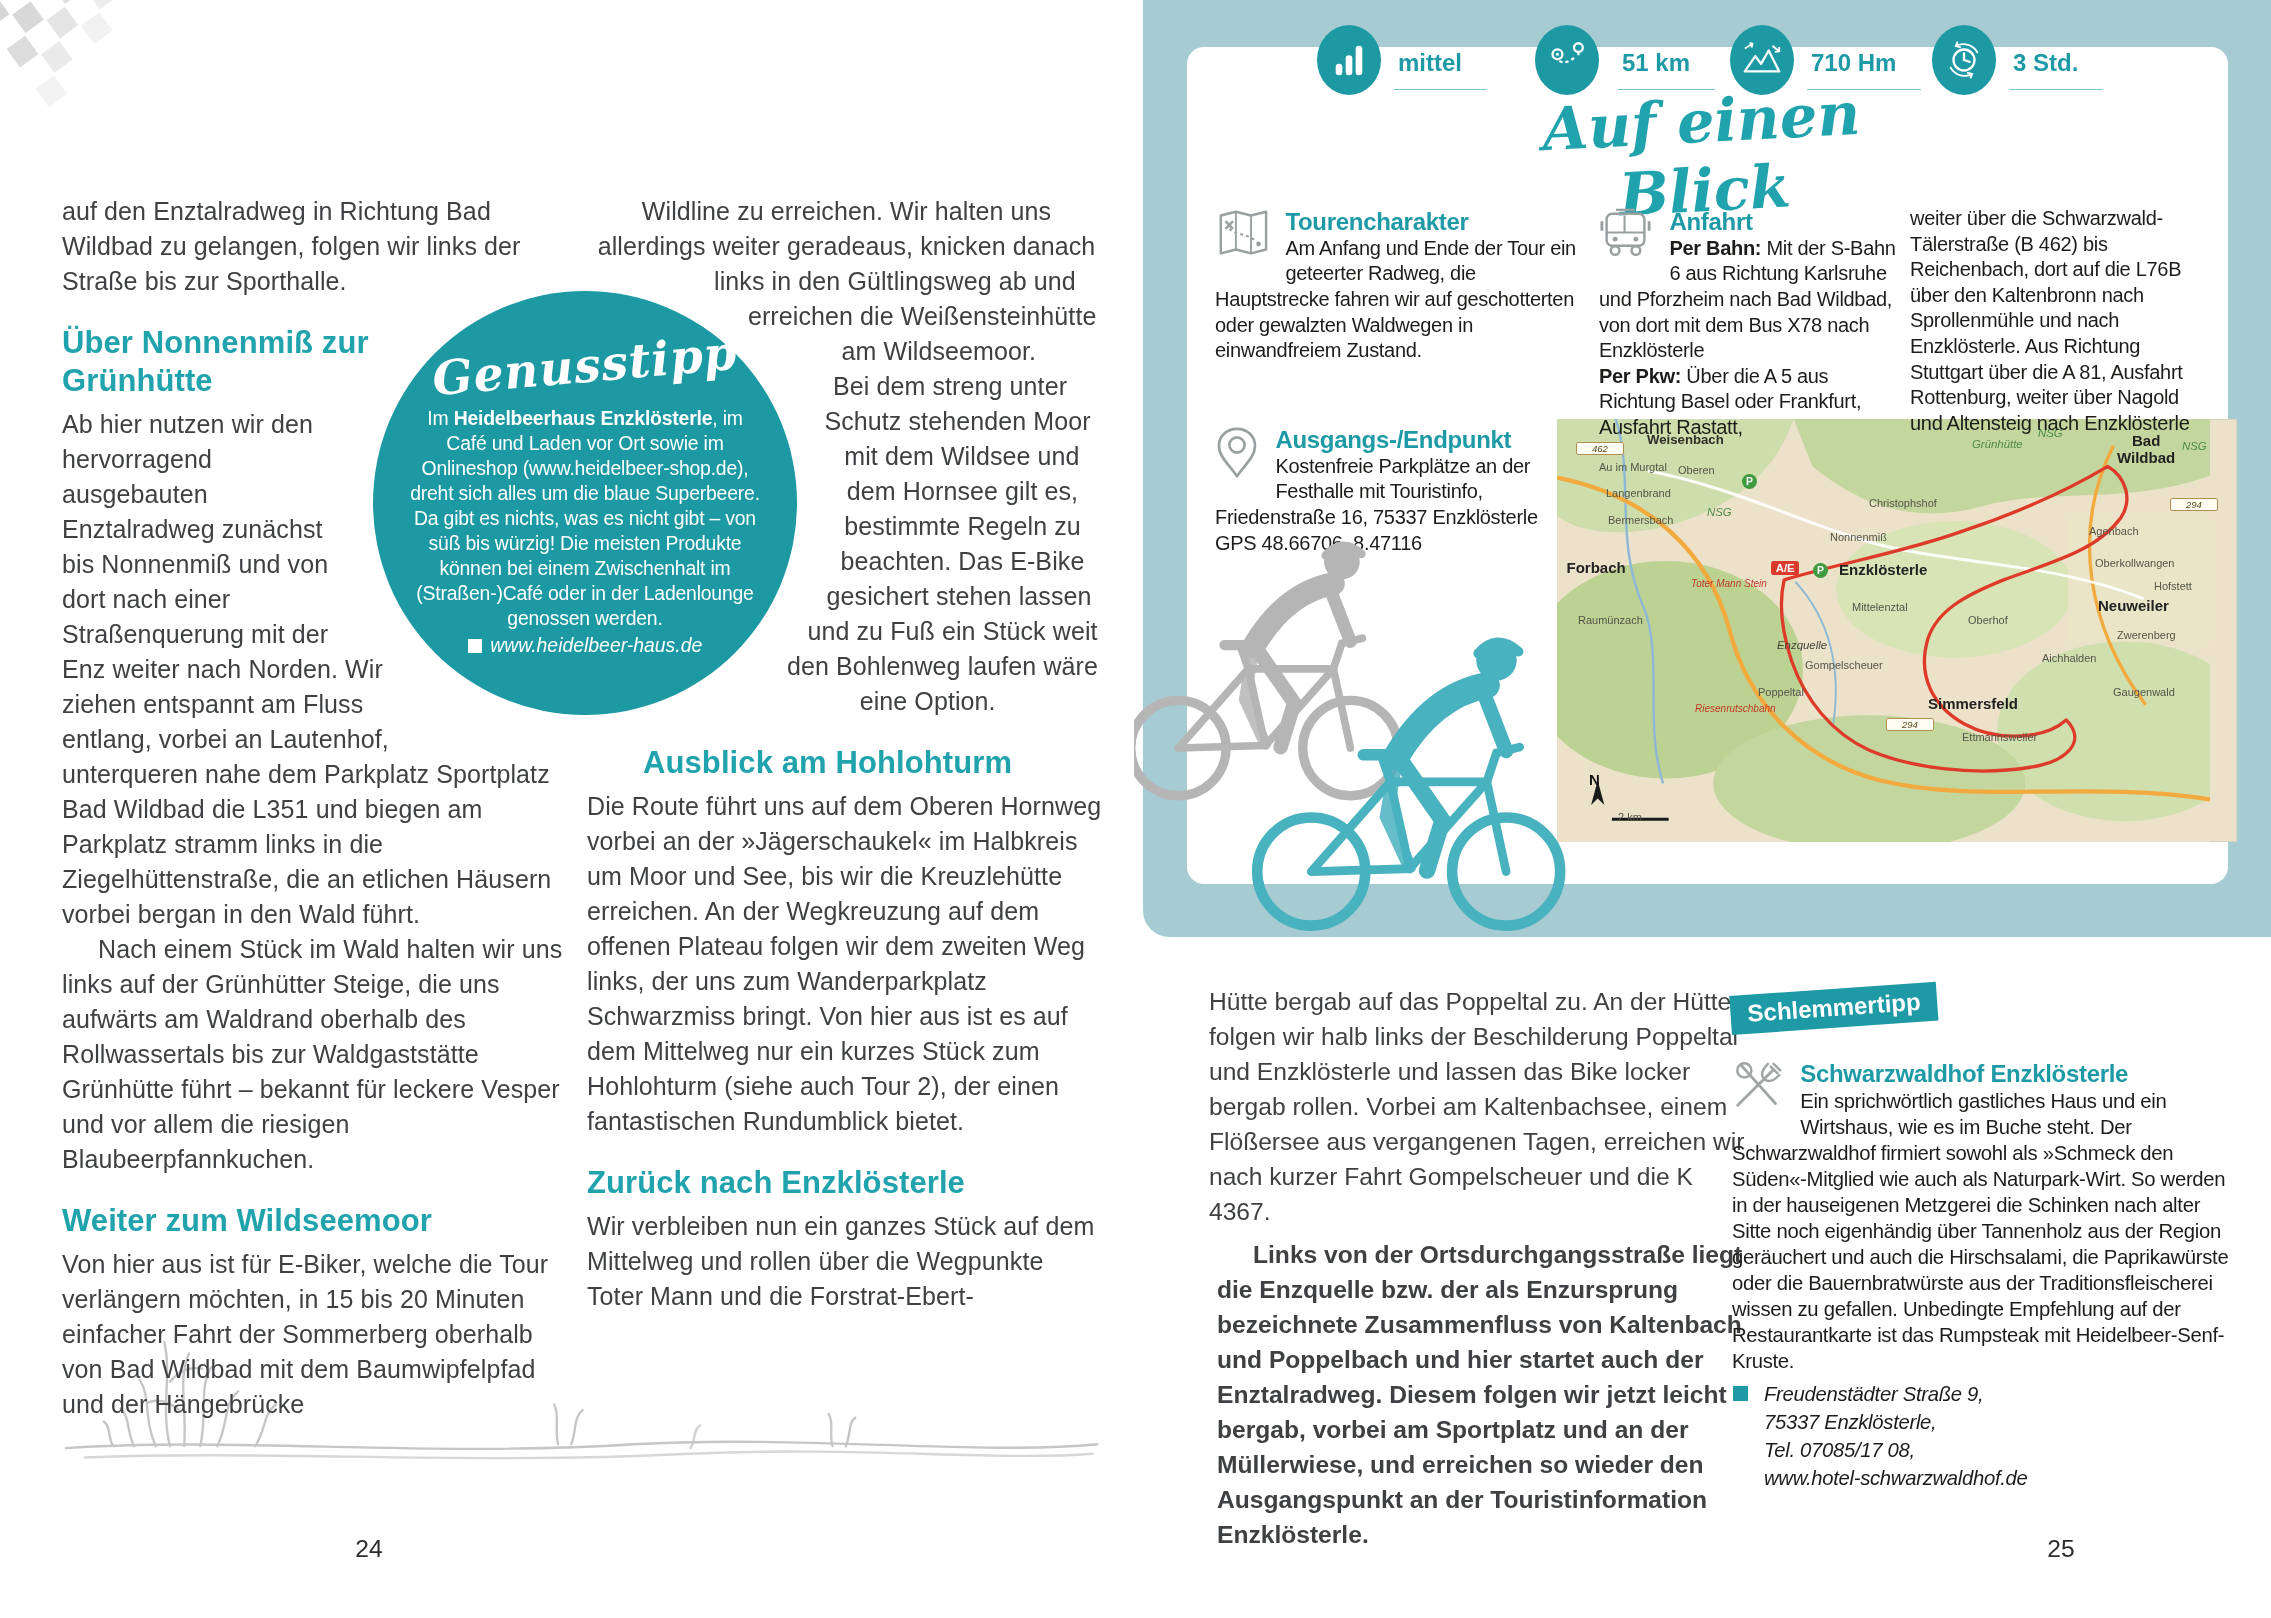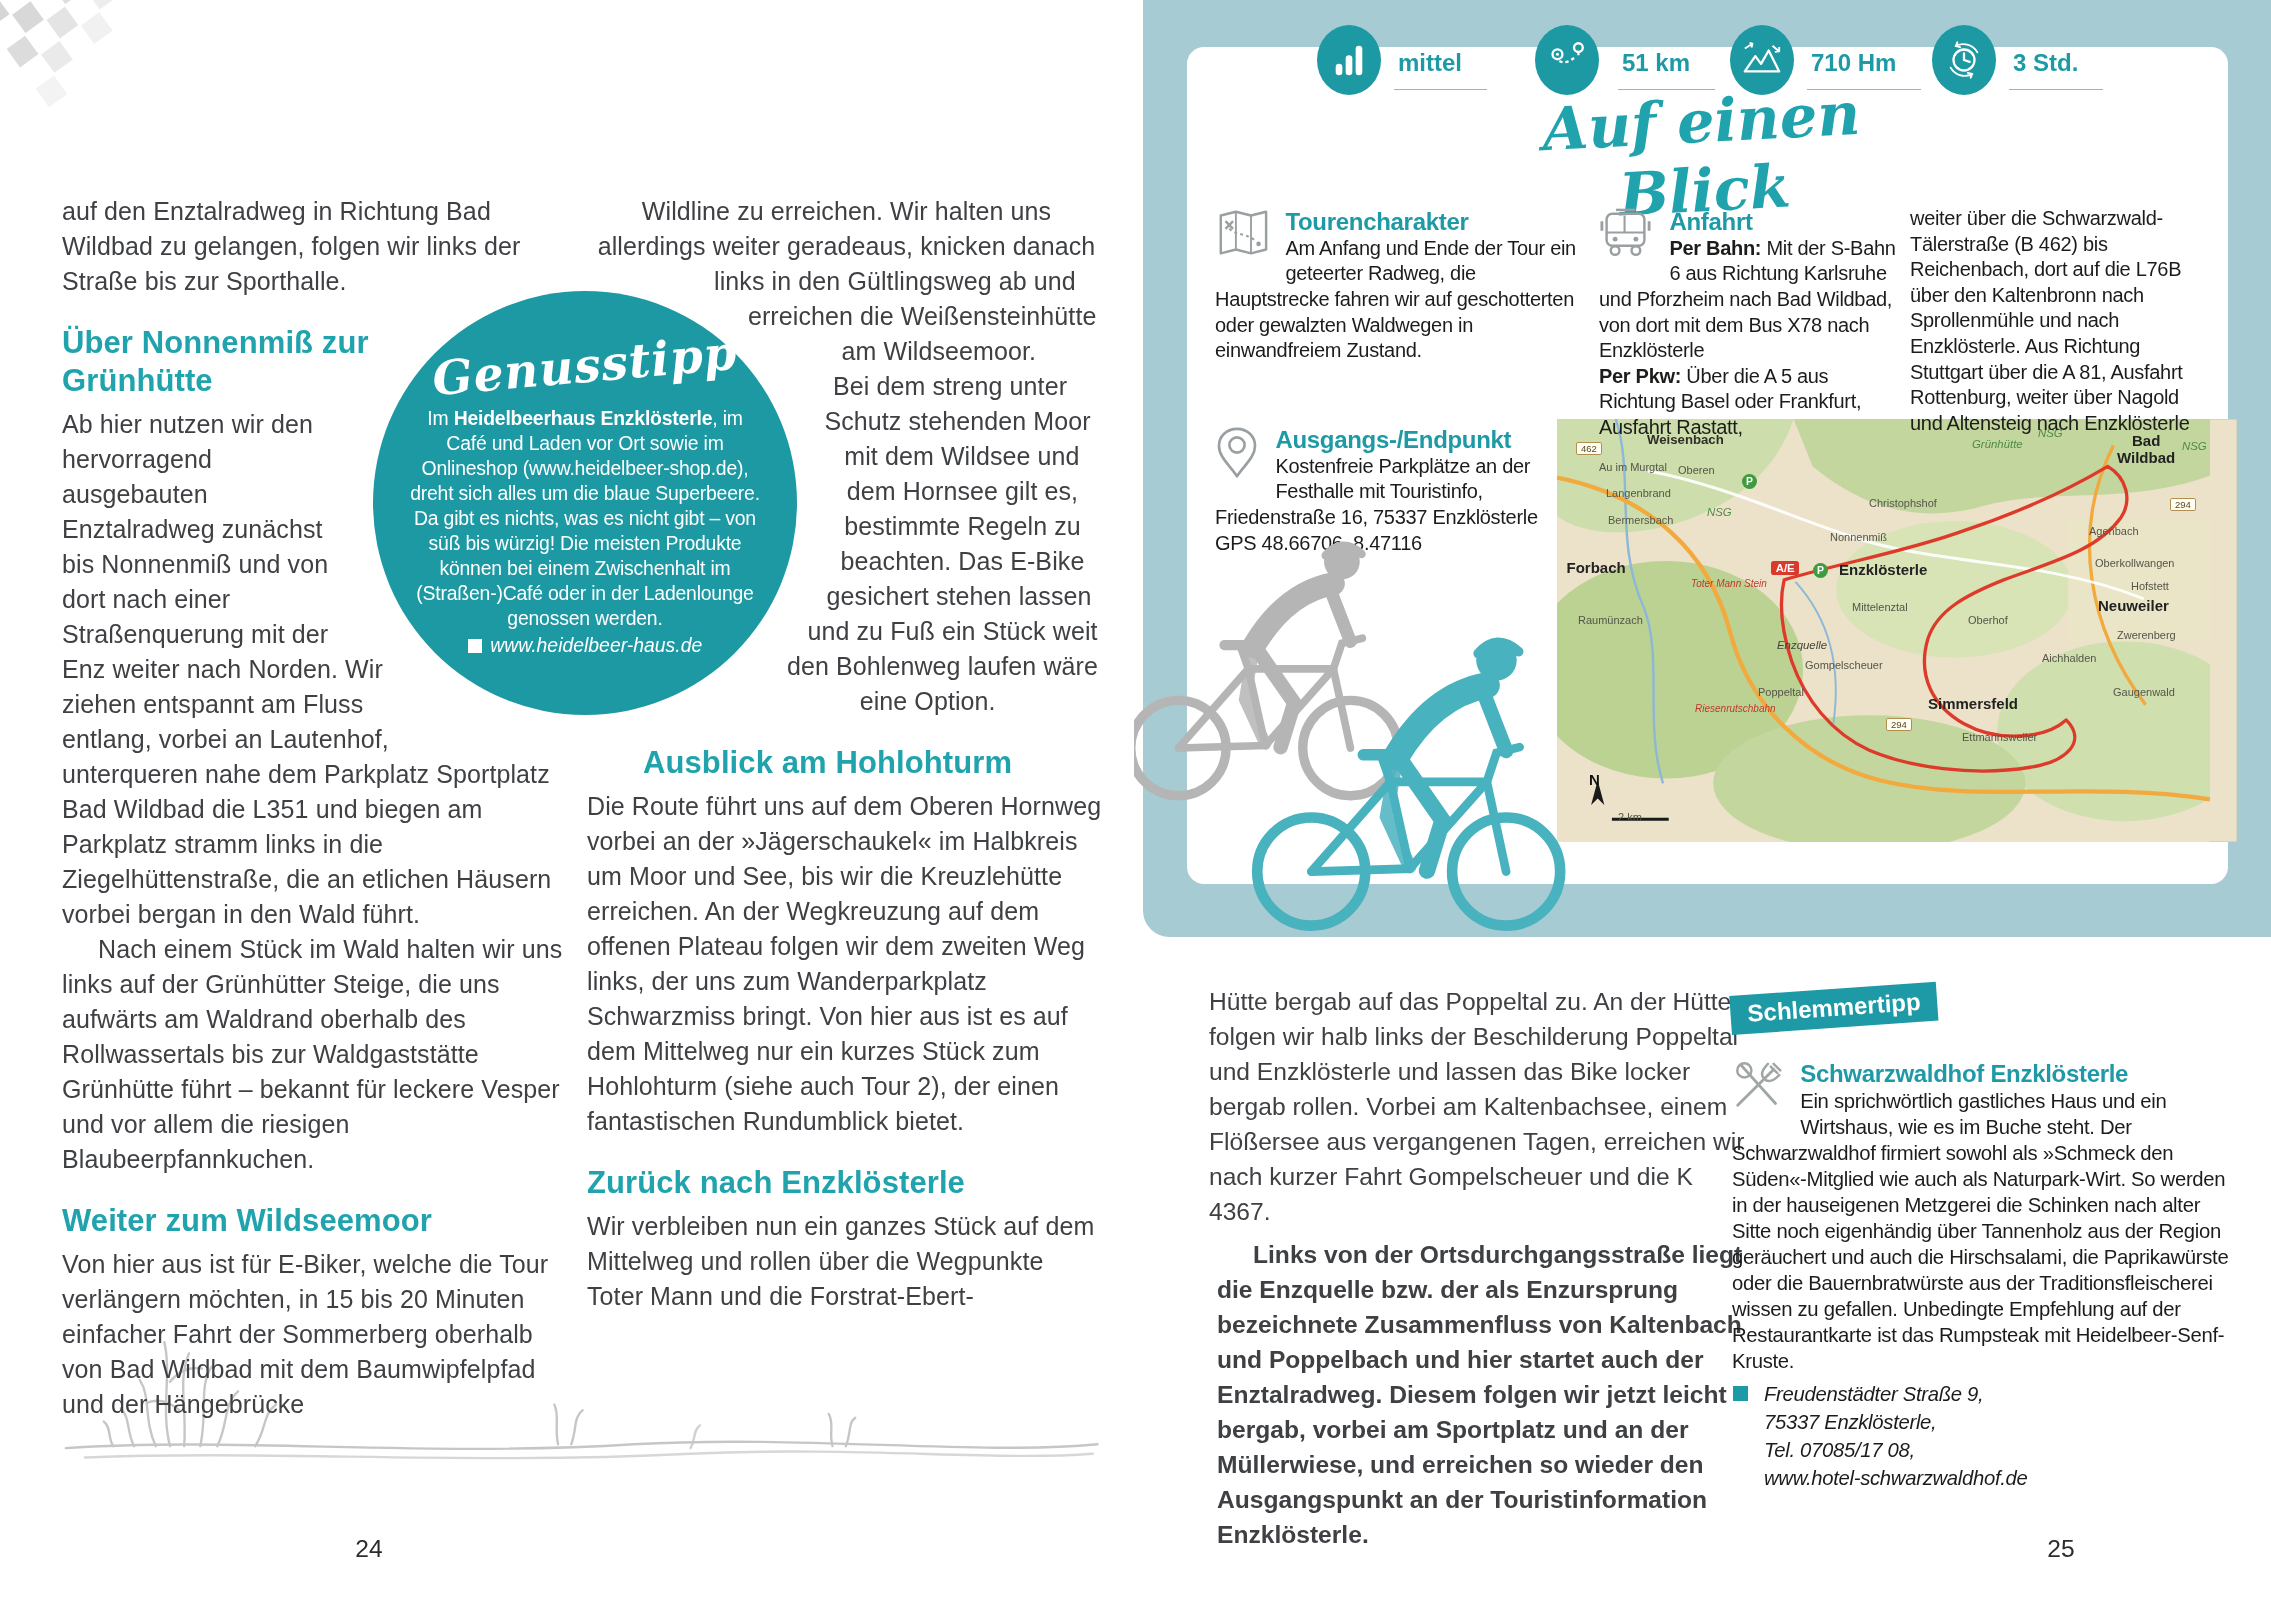--- a/index.html
+++ b/index.html
@@ -54,21 +54,21 @@
 
   
   .map{left:1557px;top:419px;width:680px;height:423px;background:#ebe2c9;overflow:hidden;z-index:4;box-shadow:0 0 0 0.9px #d8d2bd inset;}
   .maplbl{position:absolute;font-size:11.4px;color:#44443a;white-space:nowrap;z-index:3;}
   .maplbl.b{font-weight:700;font-size:13.2px;color:#2e2e28;}
   .maplbl.B{font-weight:700;font-size:15px;color:#222;}
   .maplbl.s{font-size:11px;color:#55554a;}
   .maplbl.g{color:#4e8b46;font-style:italic;}
   .maplbl.rs{color:#c0392b;font-style:italic;font-size:10px;}
   .maplbl.si{font-style:italic;}
-  .maplbl.road{background:#fffef2;border:0.9px solid #b38f4f;color:#5a4a20;font-size:9.5px;padding:0 4px;border-radius:1.9px;}
+  .maplbl.road{background:#fffef2;border:0.9px solid #b38f4f;color:#5a4a20;font-size:9.5px;padding:0 15px;border-radius:1.9px;font-style:italic;}
   .maplbl.ae{background:#d93a2b;color:#fff;font-weight:700;font-size:11.4px;padding:0.9px 4.7px;border-radius:2.8px;}
   .maplbl.pmark{background:#3f9b3f;color:#fff;font-weight:700;font-size:10.4px;width:15px;height:15px;border-radius:50%;text-align:center;line-height:15px;}
   .maplbl.n{font-weight:700;font-size:15px;color:#111;}
   .cyclists{left:1134px;top:526px;width:454px;height:445px;z-index:6;}
 
   
   .story-col{left:1209px;top:984px;width:544px;font-size:24.6px;line-height:35px;color:#3e4043;z-index:2;}
   .sch{left:1732px;top:996px;width:503px;z-index:2;}
   .badge{display:inline-block;background:#1d9aa5;color:#fff;font-weight:700;font-size:24px;padding:4.7px 17px 6.6px;transform:rotate(-4deg);transform-origin:left bottom;}
   .sch-wrap{margin-top:21px;font-size:20.3px;line-height:26px;color:#1c1c1a;letter-spacing:-0.3px;}
@@ -285,21 +285,21 @@
       <span class="maplbl s" style="left: 49px; top: 68px;">Langenbrand</span>
       <span class="maplbl g" style="left: 150px; top: 87px;">NSG</span>
       <span class="maplbl s" style="left: 15px; top: 95px; padding-left: 36px;">Bermersbach</span>
       <span class="maplbl s" style="left: 312px; top: 78px;">Christophshof</span>
       <span class="maplbl road" style="left: 613px; top: 79px;">294</span>
       <span class="maplbl s" style="left: 273px; top: 112px;">Nonnenmiß</span>
       <span class="maplbl s" style="left: 532px; top: 106px;">Agenbach</span>
       <span class="maplbl B" style="left: 9.5px; top: 140px;">Forbach</span>
       <span class="maplbl B" style="left: 282px; top: 142px;">Enzklösterle</span>
       <span class="maplbl s" style="left: 538px; top: 138px;">Oberkollwangen</span>
-      <span class="maplbl s" style="left: 574px; top: 161px;">Hofstett</span>
+      <span class="maplbl s" style="left: 597px; top: 161px;">Hofstett</span>
       <span class="maplbl rs" style="left: 134px; top: 159px;">Toter Mann Stein</span>
       <span class="maplbl B" style="left: 541px; top: 178px;">Neuweiler</span>
       <span class="maplbl s" style="left: 295px; top: 182px;">Mittelenztal</span>
       <span class="maplbl s" style="left: 411px; top: 195px;">Oberhof</span>
       <span class="maplbl s" style="left: 560px; top: 210px;">Zwerenberg</span>
       <span class="maplbl s" style="left: 21px; top: 195px;">Raumünzach</span>
       <span class="maplbl si" style="left: 220px; top: 220px;">Enzquelle</span>
       <span class="maplbl s" style="left: 248px; top: 240px;">Gompelscheuer</span>
       <span class="maplbl s" style="left: 485px; top: 233px;">Aichhalden</span>
       <span class="maplbl s" style="left: 201px; top: 267px;">Poppeltal</span>

